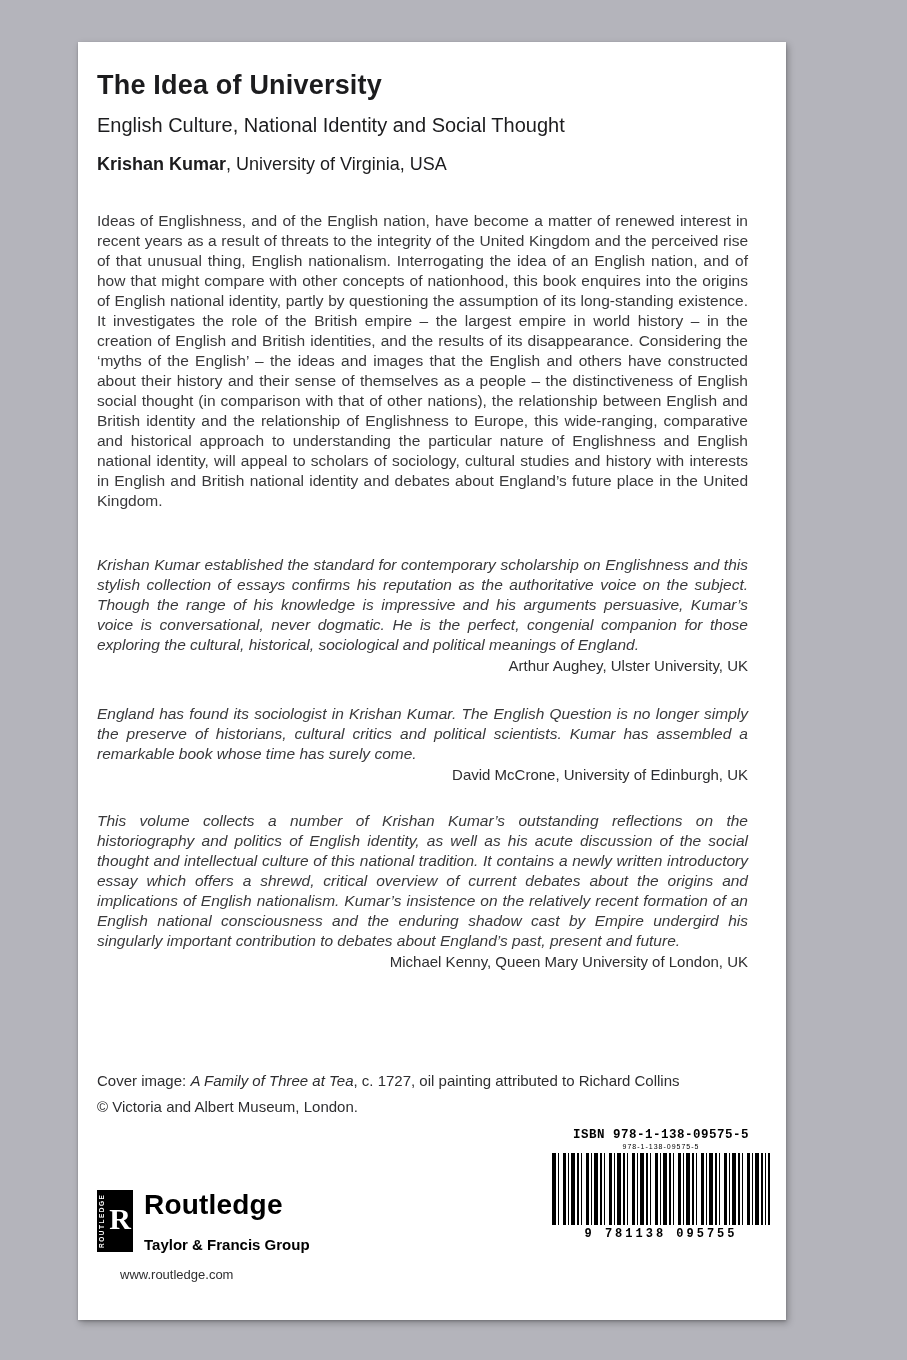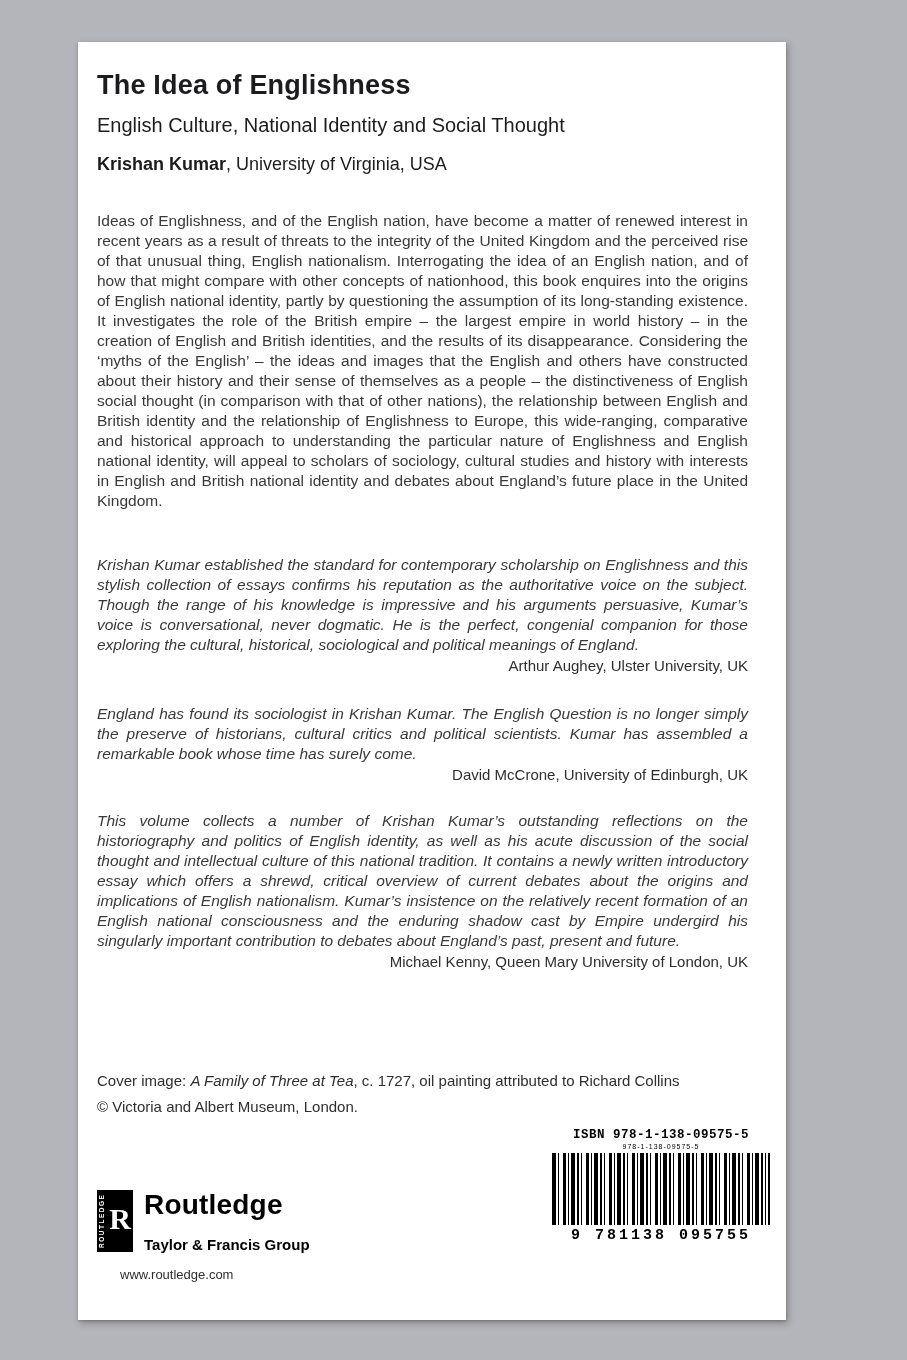--- a/index.html
+++ b/index.html
@@ -95,31 +95,31 @@
     background:repeating-linear-gradient(90deg,
       #000 0px, #000 2px, #fff 2px, #fff 4px,
       #000 4px, #000 5px, #fff 5px, #fff 9px,
       #000 9px, #000 12px, #fff 12px, #fff 14px,
       #000 14px, #000 15px, #fff 15px, #fff 17px,
       #000 17px, #000 21px, #fff 21px, #fff 23px);
     border-left:2px solid #000; border-right:2px solid #000;
   }
   .barcode .number {
     font-family:"Liberation Mono", monospace; font-weight:bold;
-    font-size:15px; color:#000; letter-spacing:3px; margin-top:2px;
+    font-size:12px; color:#000; letter-spacing:3px; margin-top:2px;
   }
 </style>
 </head>
 <body>
 
 <div class="page">
   <div class="card">
     <div class="content">
 
-      <h1 class="book-title">The Idea of Englishness</h1>
+      <h1 class="book-title">The Idea of University</h1>
       <h2 class="book-subtitle">English Culture, National Identity and Social Thought</h2>
       <p class="author-line"><strong>Krishan Kumar</strong><span>, University of Virginia, USA</span></p>
 
       <p class="blurb">Ideas of Englishness, and of the English nation, have become a matter of renewed interest in recent years as a result of threats to the integrity of the United Kingdom and the perceived rise of that unusual thing, English nationalism. Interrogating the idea of an English nation, and of how that might compare with other concepts of nationhood, this book enquires into the origins of English national identity, partly by questioning the assumption of its long-standing existence. It investigates the role of the British empire – the largest empire in world history – in the creation of English and British identities, and the results of its disappearance. Considering the ‘myths of the English’ – the ideas and images that the English and others have constructed about their history and their sense of themselves as a people – the distinctiveness of English social thought (in comparison with that of other nations), the relationship between English and British identity and the relationship of Englishness to Europe, this wide-ranging, comparative and historical approach to understanding the particular nature of Englishness and English national identity, will appeal to scholars of sociology, cultural studies and history with interests in English and British national identity and debates about England’s future place in the United Kingdom.</p>
 
       <div class="endorsement endorsement-1">
         <p class="quote">Krishan Kumar established the standard for contemporary scholarship on Englishness and this stylish collection of essays confirms his reputation as the authoritative voice on the subject. Though the range of his knowledge is impressive and his arguments persuasive, Kumar’s voice is conversational, never dogmatic. He is the perfect, congenial companion for those exploring the cultural, historical, sociological and political meanings of England.</p>
         <p class="attribution">Arthur Aughey, Ulster University, UK</p>
       </div>
 

